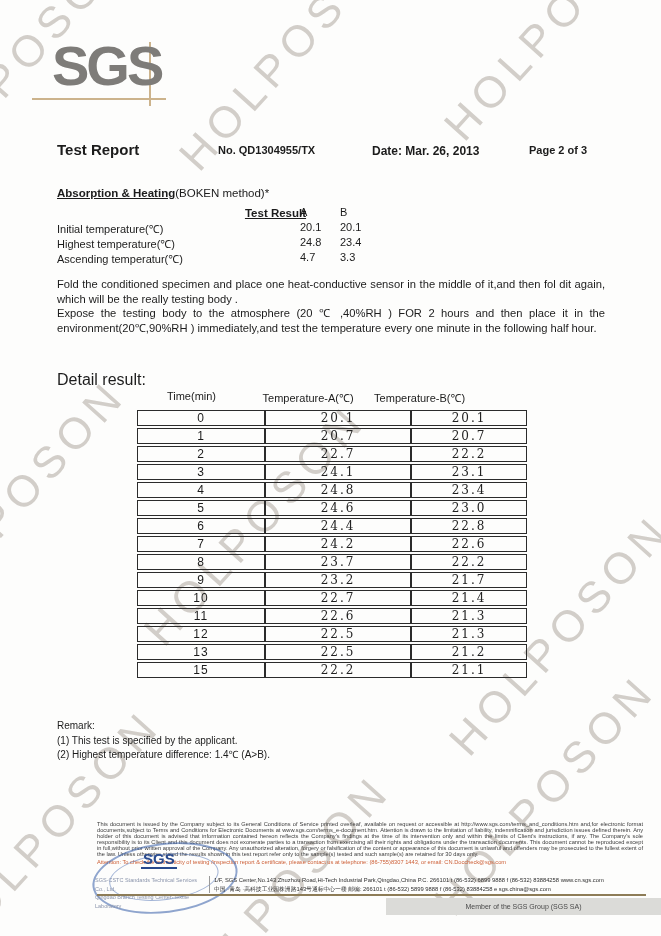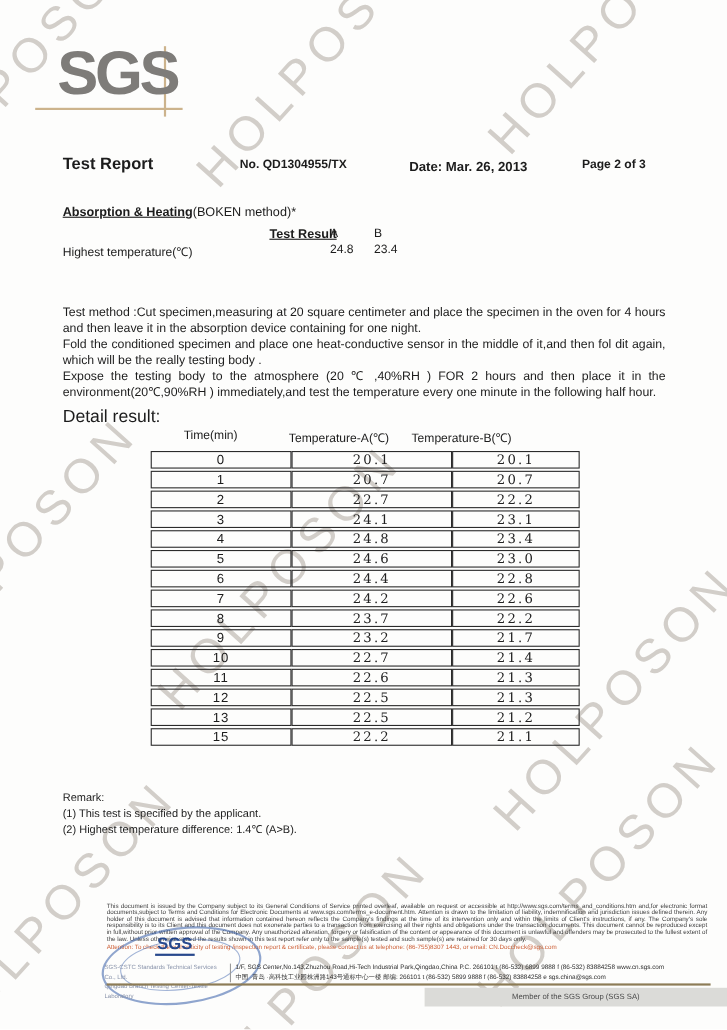--- a/index.html
+++ b/index.html
@@ -137,30 +137,39 @@
 
     <div class="summary">
       <table>
         <tbody>
             <tr>
           <td class="lbl"></td>
           <td class="va">A</td>
           <td class="vb">B</td>
         </tr>
         <tr>
+          <td class="lbl">Initial temperature(℃)</td>
+          <td class="va">20.1</td>
+          <td class="vb">20.1</td>
+        </tr>
+        <tr>
           <td class="lbl">Highest temperature(℃)</td>
           <td class="va">24.8</td>
           <td class="vb">23.4</td>
         </tr>
+        <tr>
+          <td class="lbl">Ascending temperatur(℃)</td>
+          <td class="va">4.7</td>
+          <td class="vb">3.3</td>
+        </tr>
       </tbody>
         </table>
     </div>
 
     <div class="method">
-      <p>Test method :Cut specimen,measuring at 20 square centimeter and place the specimen in the oven for 4 hours and then leave it in the absorption device containing for one night.</p>
       <p>Fold the conditioned specimen and place one heat-conductive sensor in the middle of it,and then fol dit again, which will be the really testing body .</p>
       <p>Expose the testing body to the atmosphere (20 ℃ ,40%RH ) FOR 2 hours and then place it in the environment(20℃,90%RH ) immediately,and test the temperature every one minute in the following half hour.</p>
     </div>
 
     <div class="detail-label">Detail result:</div>
 
     <div class="detail">
       <div class="detail-head">
         <span class="dh-time">Time(min)</span>
         <span class="dh-a">Temperature-A(℃)</span>

